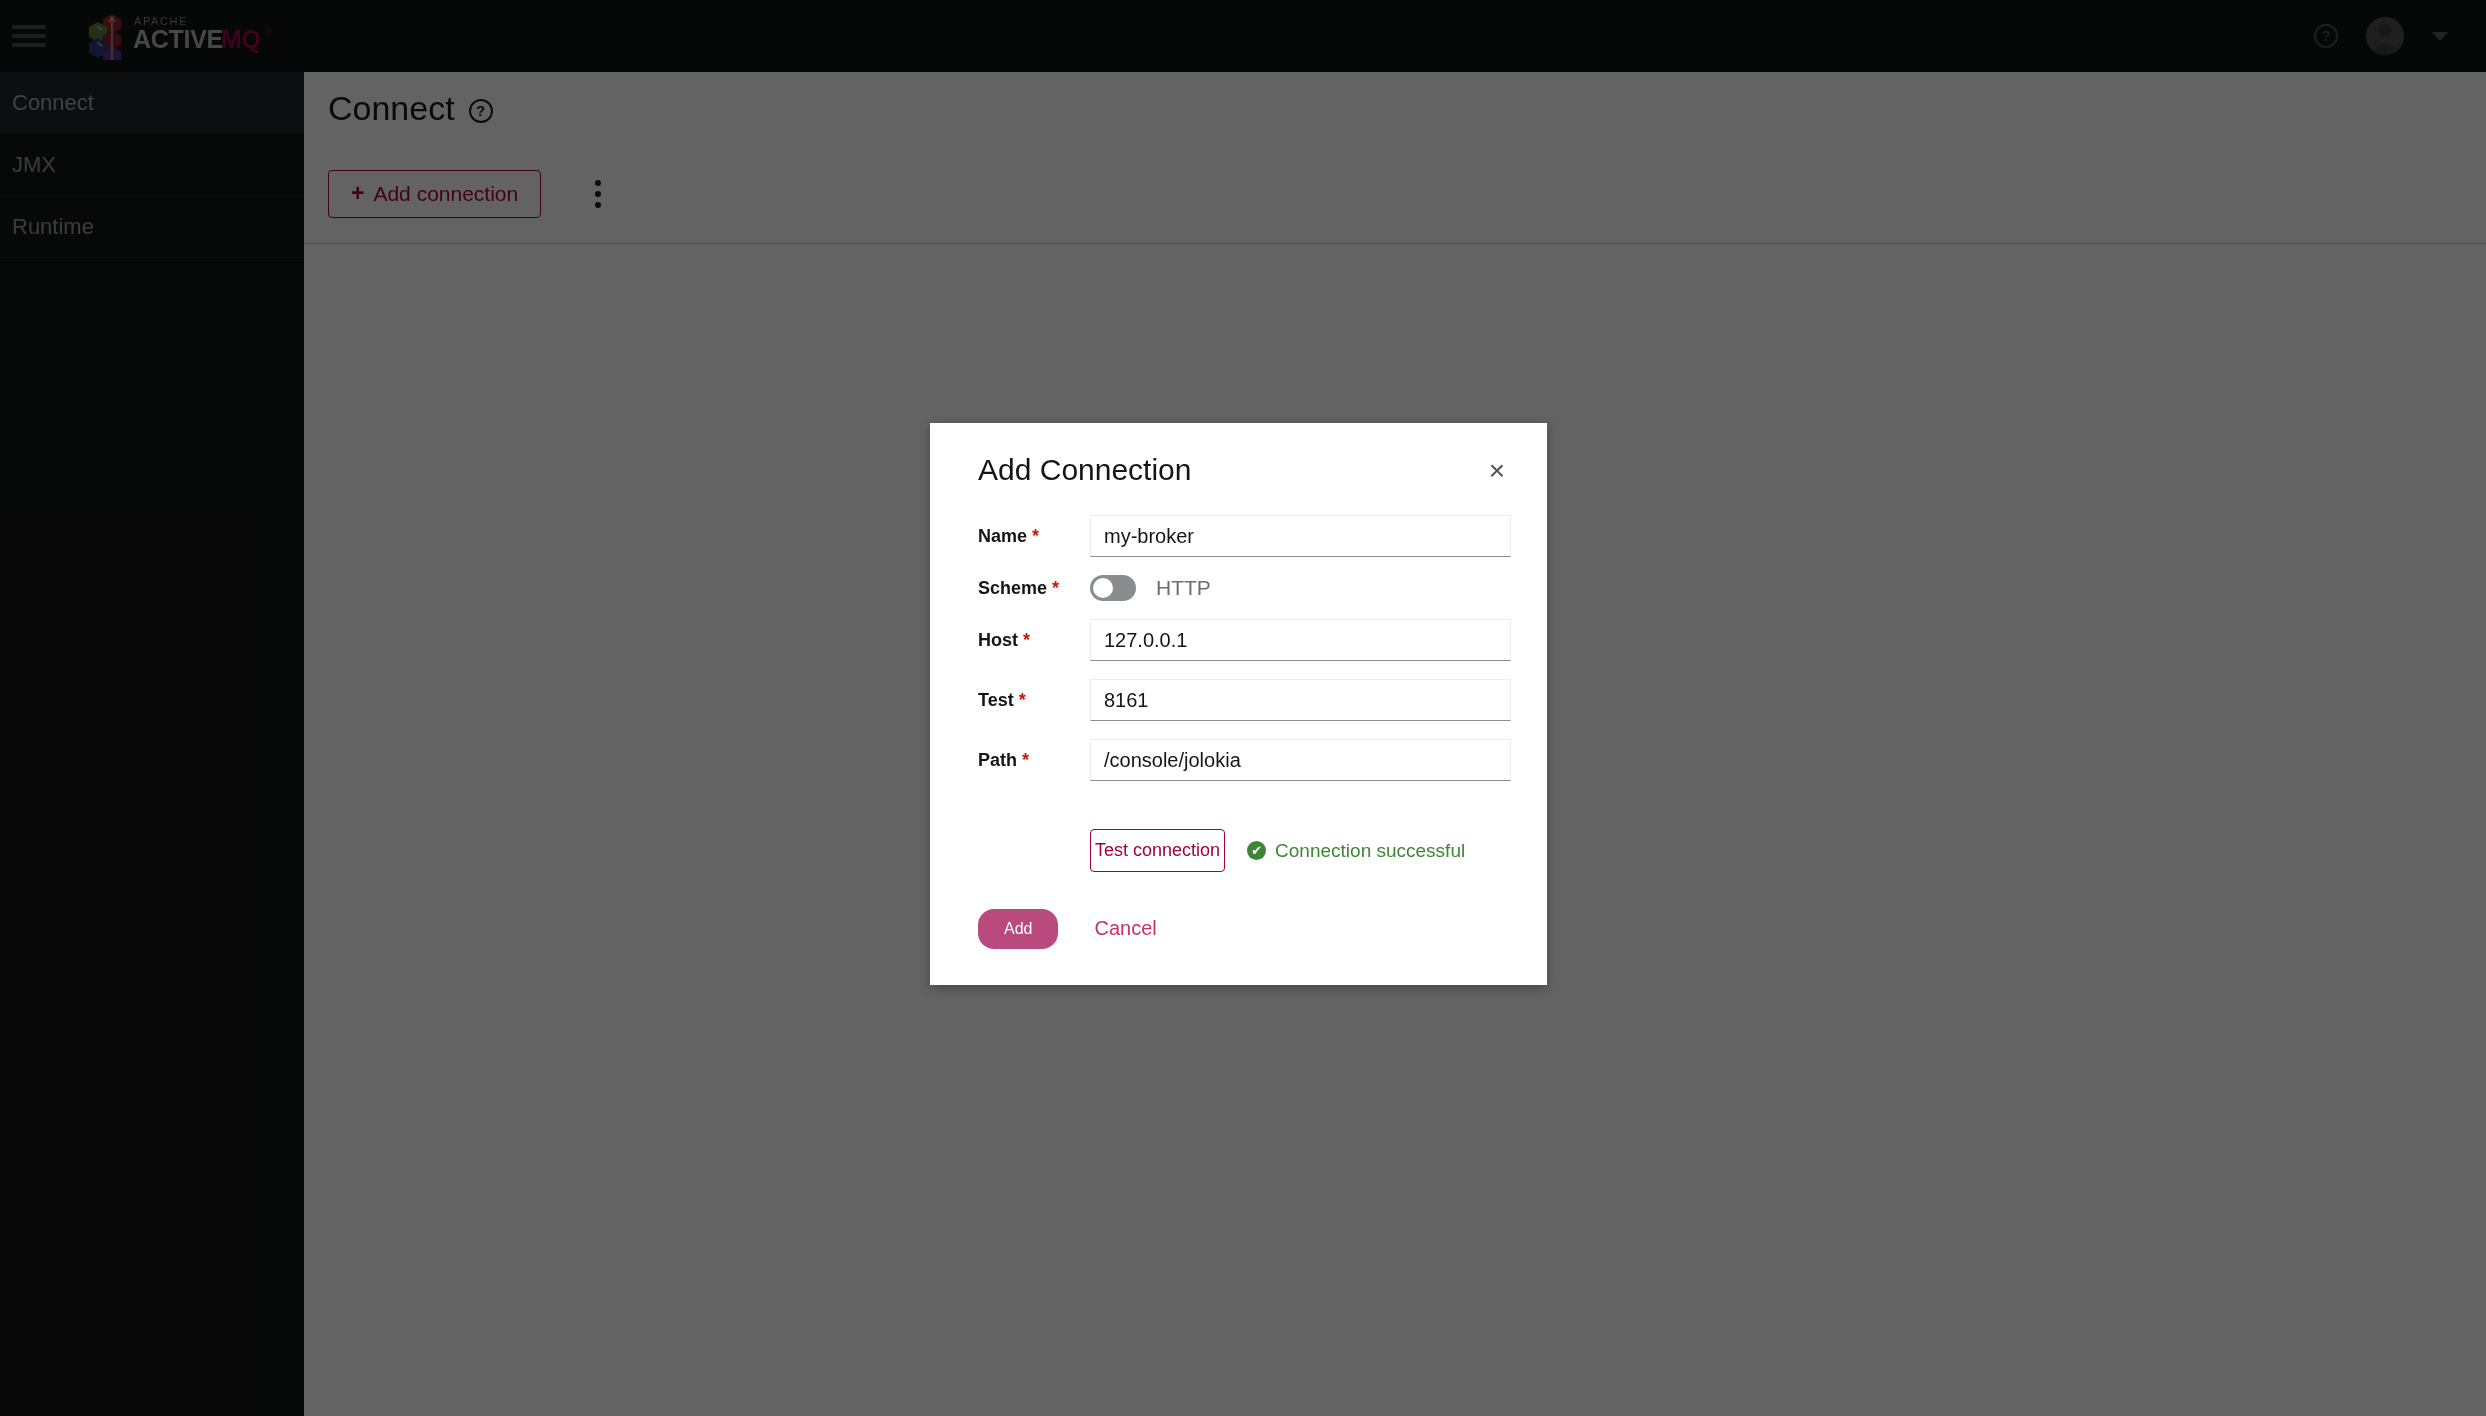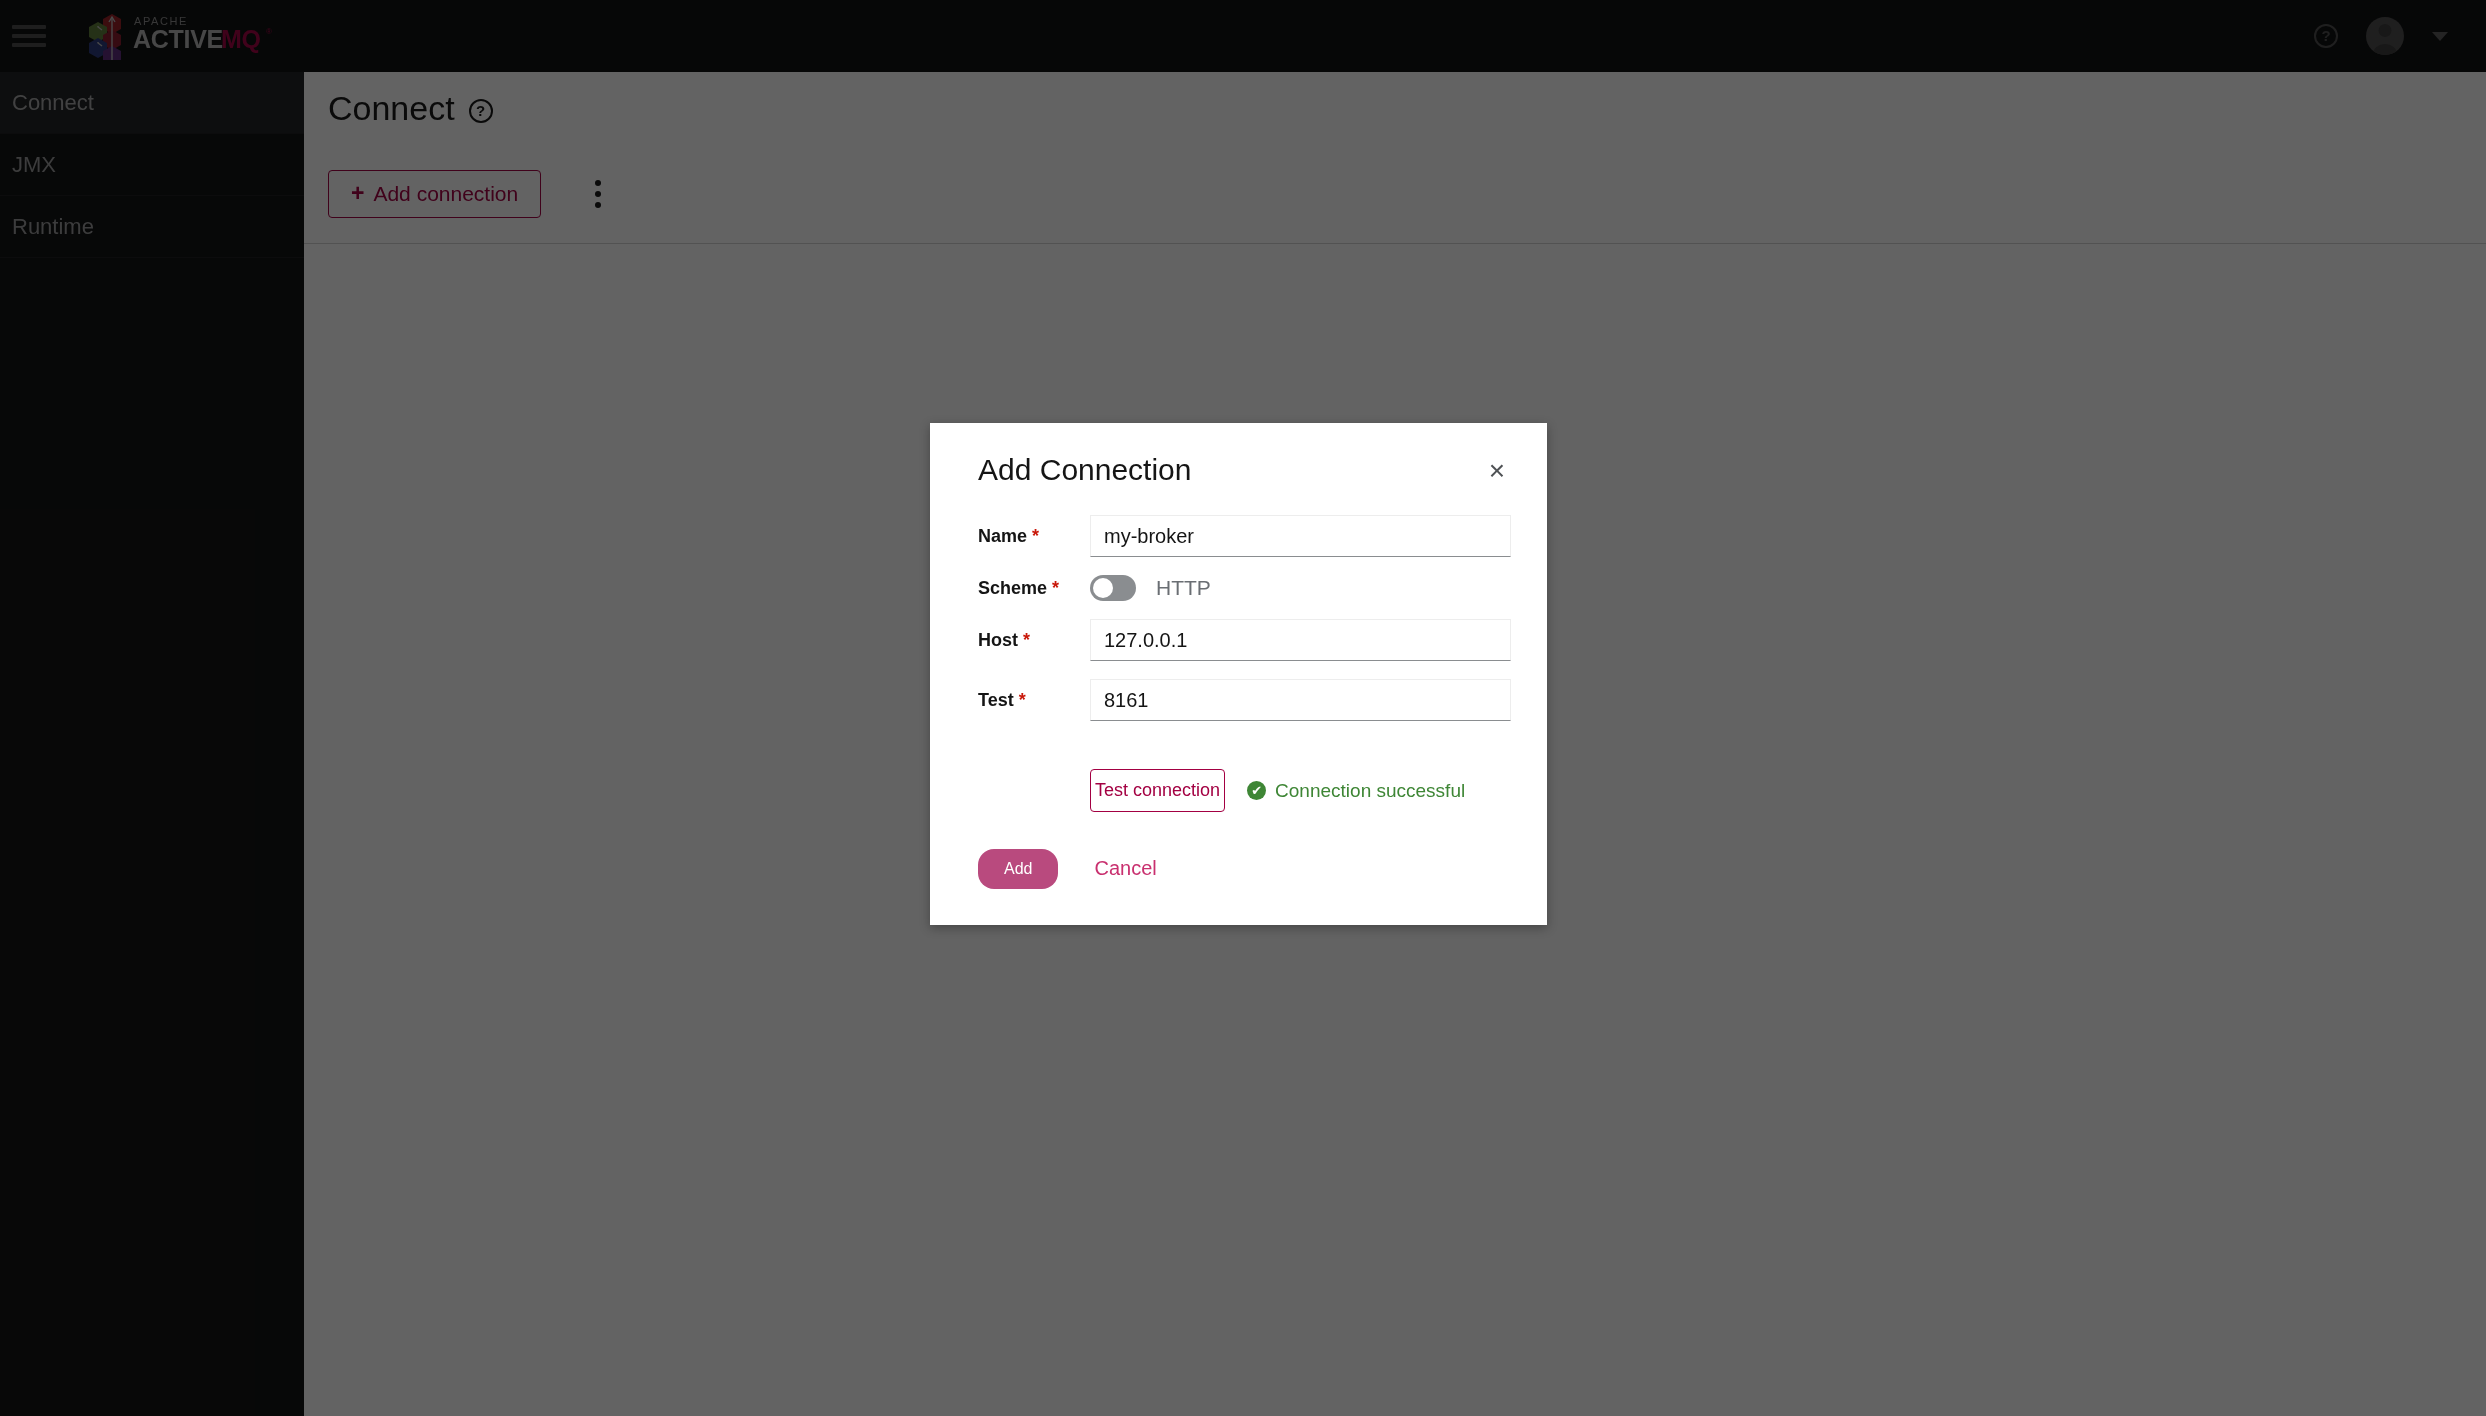--- a/index.html
+++ b/index.html
@@ -449,20 +449,26 @@
     <input class="form-control" type="text" value="127.0.0.1" style="">
   </div>
 
   <div class="form-row">
     <div class="form-label">
       <span>Test</span><span class="req">*</span>
     </div>
     <input class="form-control" type="text" value="8161" style="">
   </div>
 
+  <div class="form-row">
+    <div class="form-label">
+      <span>Path</span><span class="req">*</span>
+    </div>
+    <input class="form-control" type="text" value="/console/jolokia" style="">
+  </div>
 
   <div id="test-row">
     <button id="test-connection-btn">Test connection</button>
     <div id="connection-status">
       <span class="check-icon">✔</span>
       <span>Connection successful</span>
     </div>
   </div>
 
   <div id="action-row">

